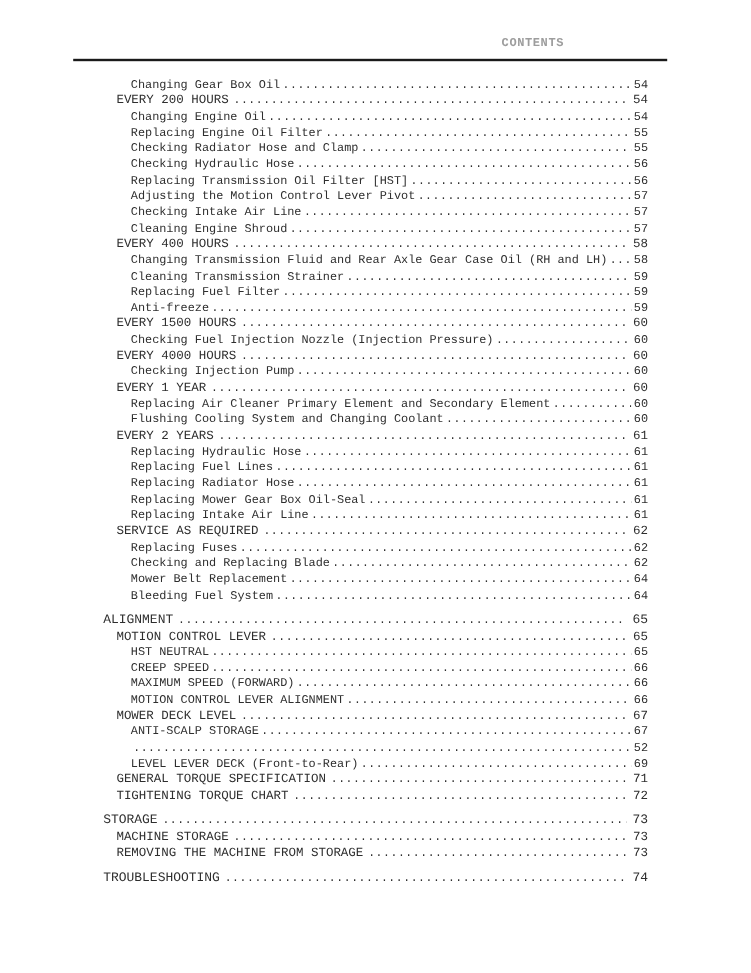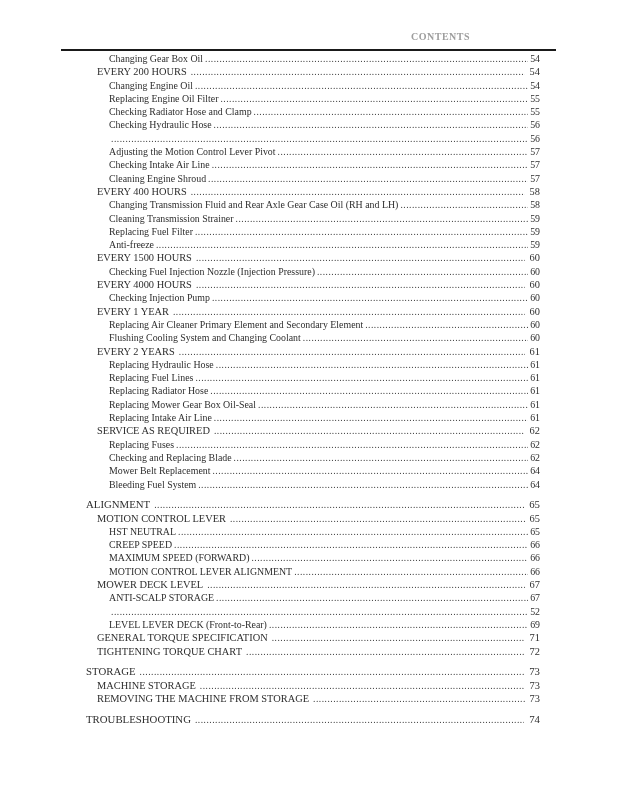--- a/index.html
+++ b/index.html
@@ -1,21 +1,21 @@
 <!DOCTYPE html>
 <html><head>
 <meta charset="utf-8">
 <style>
   html, body { margin: 0; padding: 0; background: #ffffff; }
   .page {
     position: relative;
     width: 556px;
     height: 811px;
     background: #ffffff;
-    font-family: Liberation Serif, serif;
+    font-family: Liberation Mono, monospace;
     color: #2e2e2e;
     overflow: hidden;
   }
   .header-label {
     position: absolute;
     top: 31px;
     right: 86px;
     font-size: 10px;
     font-weight: bold;
     letter-spacing: 0.5px;
@@ -45,21 +45,21 @@
     transform: rotate(-90deg);
     white-space: nowrap;
     color: #ffffff;
     font-size: 12.5px;
     font-weight: bold;
     letter-spacing: 1.2px;
   }
   .toc {
     position: absolute;
     left: 86px;
-    top: 52px;
+    top: 64px;
     width: 454px;
   }
   .toc-row {
     display: flex;
     align-items: baseline;
     line-height: 13.3px;
     height: 13.3px;
   }
   .toc-row.gap { margin-top: 7.5px; }
   .lvl-0 { padding-left: 0;    font-size: 10.8px; }
@@ -123,20 +123,21 @@
     <span class="toc-page">55</span>
   </div>
 
   <div class="toc-row lvl-2">
     <span class="toc-label">Checking Hydraulic Hose</span>
     <span class="toc-leader">....................................................................................................................................................................................................................................................................</span>
     <span class="toc-page">56</span>
   </div>
 
   <div class="toc-row lvl-2">
+    <span class="toc-label">Replacing Transmission Oil Filter [HST]</span>
     <span class="toc-leader">....................................................................................................................................................................................................................................................................</span>
     <span class="toc-page">56</span>
   </div>
 
   <div class="toc-row lvl-2">
     <span class="toc-label">Adjusting the Motion Control Lever Pivot</span>
     <span class="toc-leader">....................................................................................................................................................................................................................................................................</span>
     <span class="toc-page">57</span>
   </div>
 

